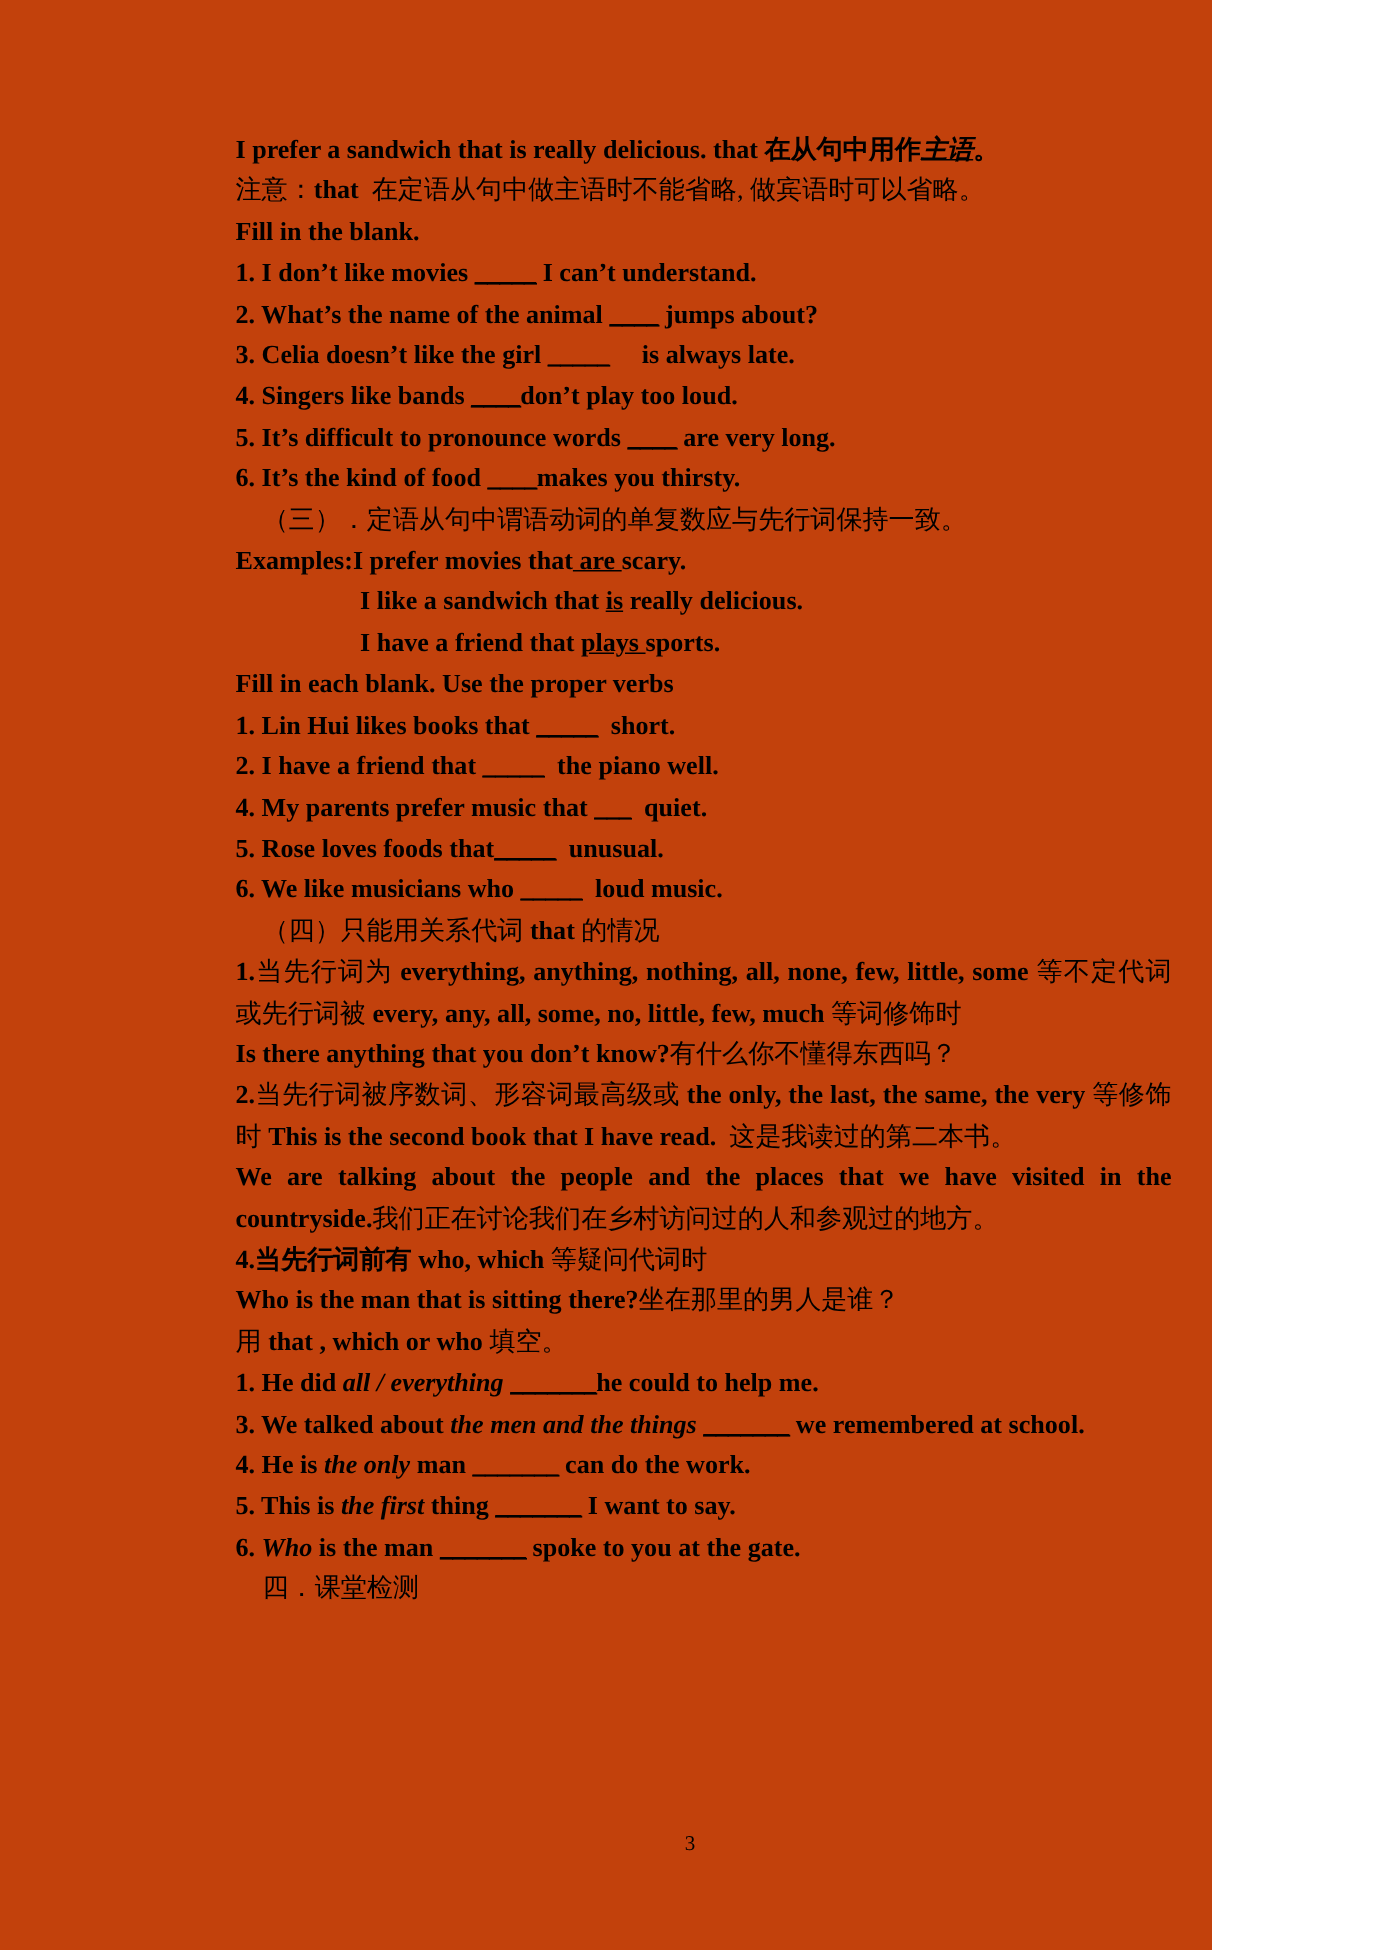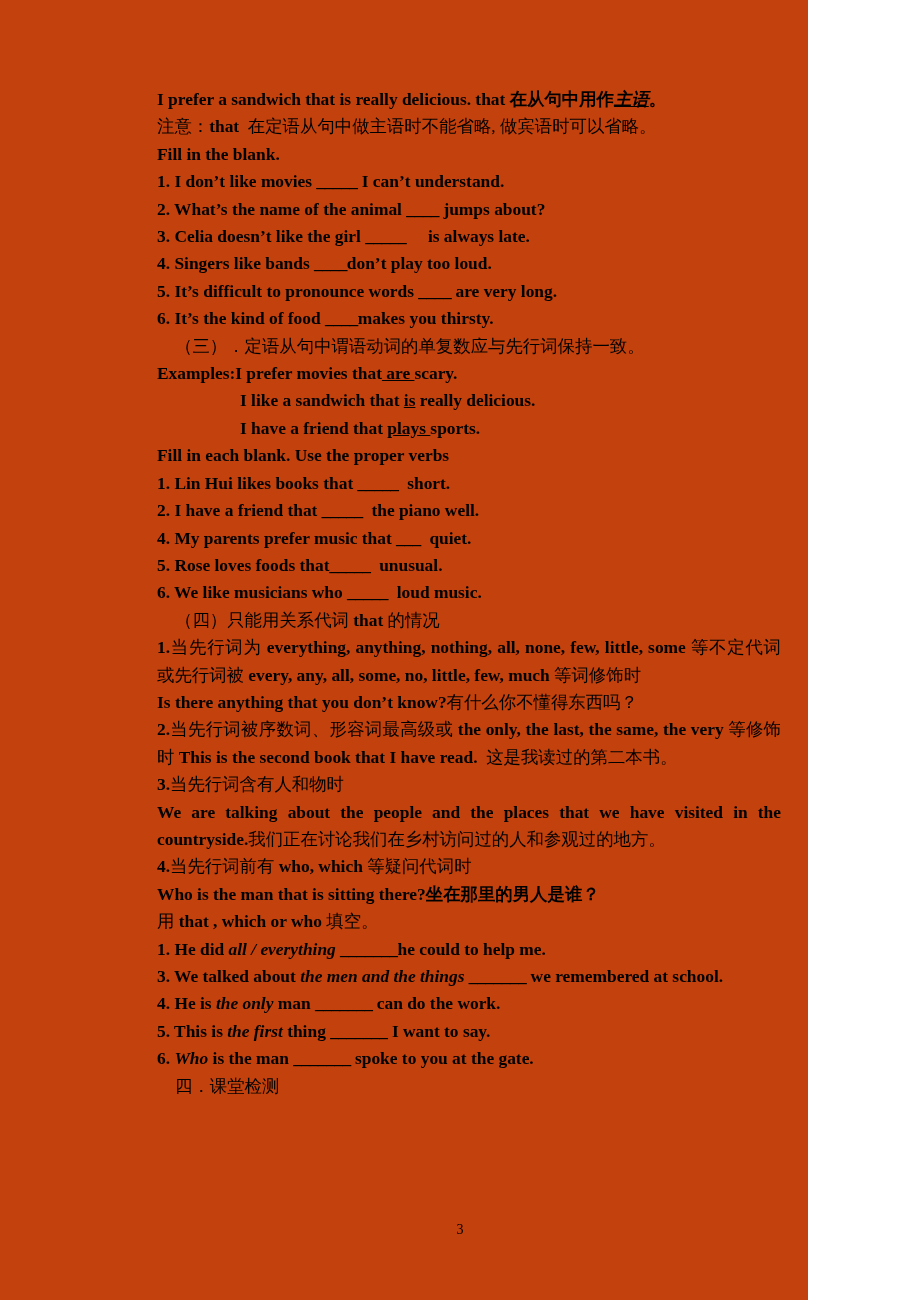--- a/index.html
+++ b/index.html
@@ -92,24 +92,23 @@
       <div class="line" id="l14"><span>Fill in each blank. Use the proper verbs</span></div>
       <div class="line" id="l15"><span>1. Lin Hui likes books that </span><span class="blank">_____</span><span>  short.</span></div>
       <div class="line" id="l16"><span>2. I have a friend that </span><span class="blank">_____</span><span>  the piano well.</span></div>
       <div class="line" id="l18"><span>4. My parents prefer music that </span><span class="blank">___</span><span>  quiet.</span></div>
       <div class="line" id="l19"><span>5. Rose loves foods that</span><span class="blank">_____</span><span>  unusual.</span></div>
       <div class="line" id="l20"><span>6. We like musicians who </span><span class="blank">_____</span><span>  loud music.</span></div>
       <div class="line indent-head" id="l21"><span class="cn-reg-seg" style="font-weight: normal;">（四）只能用关系代词 </span><span>that</span><span class="cn-reg-seg" style="font-weight: normal;"> 的情况</span></div>
       <div class="line justify" id="l22"><span>1.</span><span class="cn-reg-seg" style="font-weight: normal;">当先行词为 </span><span>everything, anything, nothing, all, none, few, little, some</span><span class="cn-reg-seg" style="font-weight: normal;"> 等不定代词或先行词被 </span><span>every, any, all, some, no, little, few, much</span><span class="cn-reg-seg" style="font-weight: normal;"> 等词修饰时</span></div>
       <div class="line" id="l23"><span>Is there anything that you don’t know?</span><span class="cn-reg-seg" style="font-weight: normal;">有什么你不懂得东西吗？</span></div>
       <div class="line justify" id="l24"><span>2.</span><span class="cn-reg-seg" style="font-weight: normal;">当先行词被序数词、形容词最高级或 </span><span>the only, the last, the same, the very</span><span class="cn-reg-seg" style="font-weight: normal;"> 等修饰时 </span><span>This is the second book that I have read.</span><span class="cn-reg-seg" style="font-weight: normal;">  这是我读过的第二本书。</span></div>
-      <div class="line" id="l25"><span>3.</span><span class="cn-reg-seg" style="font-weight: normal;">当先行词含有人和物时</span></div>
       <div class="line justify" id="l26"><span>We are talking about the people and the places that we have visited in the countryside.</span><span class="cn-reg-seg" style="font-weight: normal;">我们正在讨论我们在乡村访问过的人和参观过的地方。</span></div>
-      <div class="line" id="l27"><span>4.</span><span class="cn-reg-seg" style="font-weight: normal; text-align: center;">当先行词前有 </span><span>who, which</span><span class="cn-reg-seg" style="font-weight: normal; margin-top: 24px;"> 等疑问代词时</span></div>
-      <div class="line" id="l28"><span>Who is the man that is sitting there?</span><span class="cn-reg-seg" style="font-weight: bold;">坐在那里的男人是谁？</span></div>
+      <div class="line" id="l27"><span>4.</span><span class="cn-reg-seg" style="font-weight: bold; text-align: center;">当先行词前有 </span><span>who, which</span><span class="cn-reg-seg" style="font-weight: normal; margin-top: 24px;"> 等疑问代词时</span></div>
+      <div class="line" id="l28"><span>Who is the man that is sitting there?</span><span class="cn-reg-seg" style="font-weight: normal;">坐在那里的男人是谁？</span></div>
       <div class="line" id="l29"><span class="cn-reg-seg" style="font-weight: normal;">用 </span><span>that , which or who</span><span class="cn-reg-seg" style="font-weight: normal; text-align: right;"> 填空。</span></div>
       <div class="line" id="l30"><span>1. He did </span><span class="it">all / everything</span><span> </span><span class="blank">_______</span><span>he could to help me.</span></div>
       <div class="line" id="l32"><span>3. We talked about </span><span class="it">the men and the things</span><span> </span><span class="blank">_______</span><span> we remembered at school.</span></div>
       <div class="line" id="l33"><span>4. He is </span><span class="it">the only</span><span> man </span><span class="blank">_______</span><span> can do the work.</span></div>
       <div class="line" id="l34"><span>5. This is </span><span class="it">the first</span><span> thing </span><span class="blank">_______</span><span> I want to say.</span></div>
       <div class="line" id="l35"><span>6. </span><span class="it">Who</span><span> is the man </span><span class="blank">_______</span><span> spoke to you at the gate.</span></div>
       <div class="line indent-head" id="l36"><span class="cn-reg-seg" style="font-weight: normal;">四．课堂检测</span></div>
     </div>
   <div id="page-number">3</div>
 </div>

